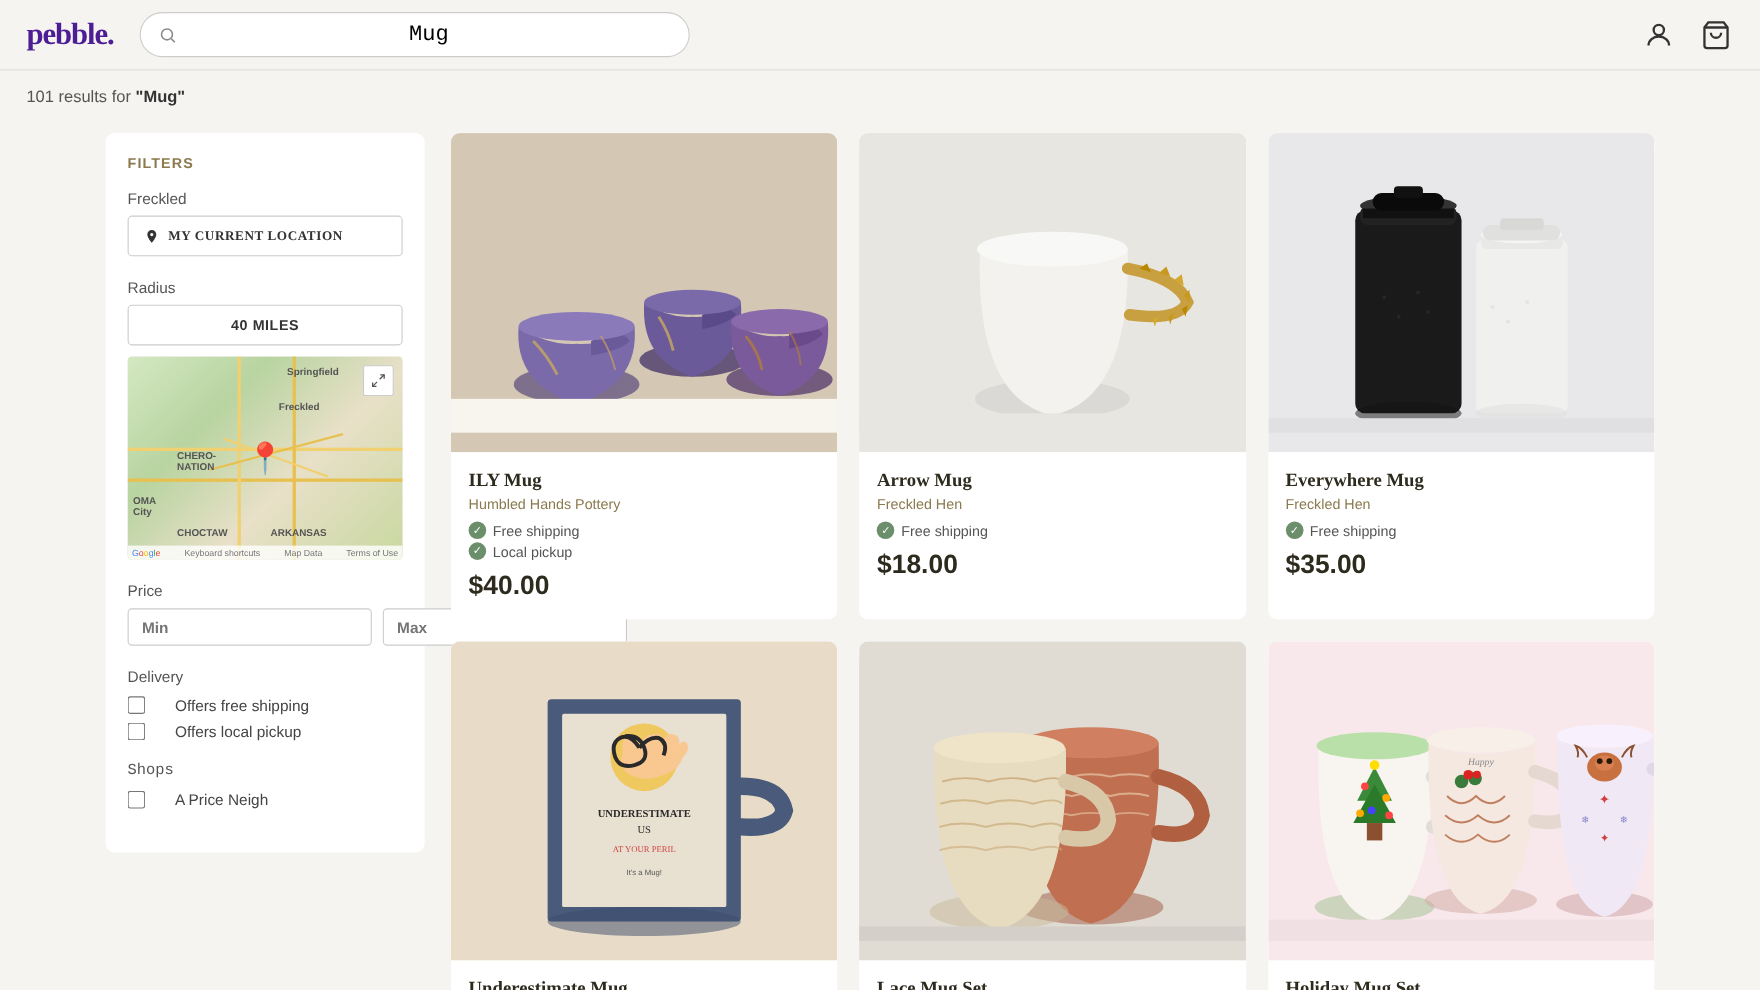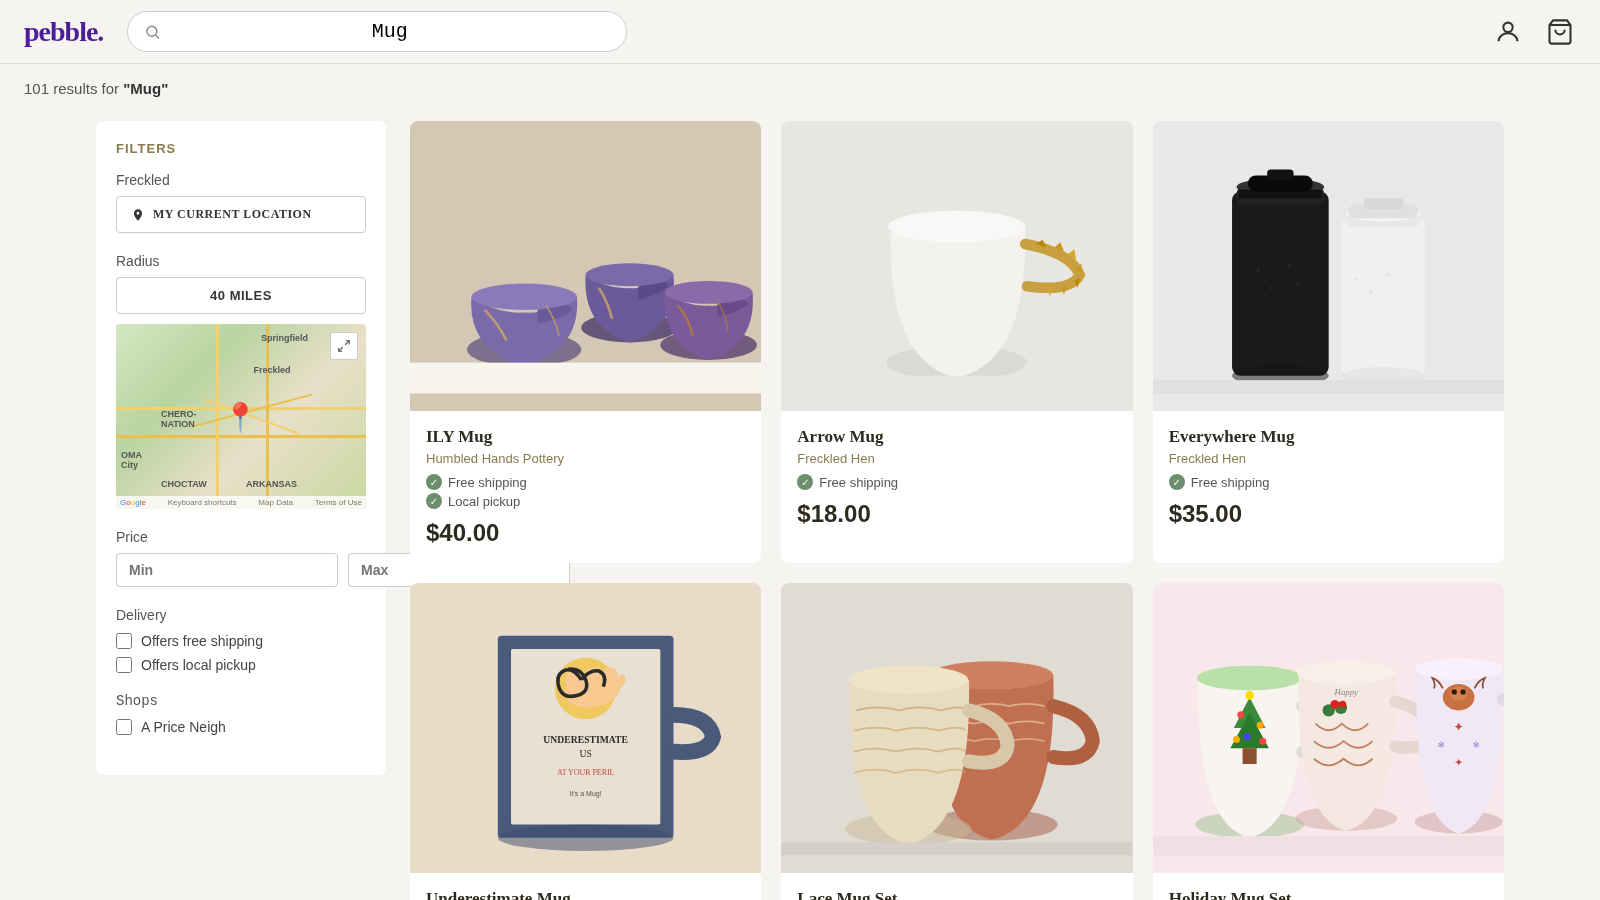--- a/index.html
+++ b/index.html
@@ -223,21 +223,21 @@
     }
     .delivery-label {
       font-size: 14px;
       color: #555;
       margin-bottom: 10px;
       font-family: sans-serif;
     }
     .checkbox-row {
       display: flex;
       align-items: flex-start;
-      gap: 9px;
+      gap: 27px;
       margin-bottom: 8px;
     }
     .checkbox-row input[type="checkbox"] {
       width: 16px;
       height: 16px;
       accent-color: #8a7a4e;
       cursor: pointer;
     }
     .checkbox-row label {
       font-size: 14px;

